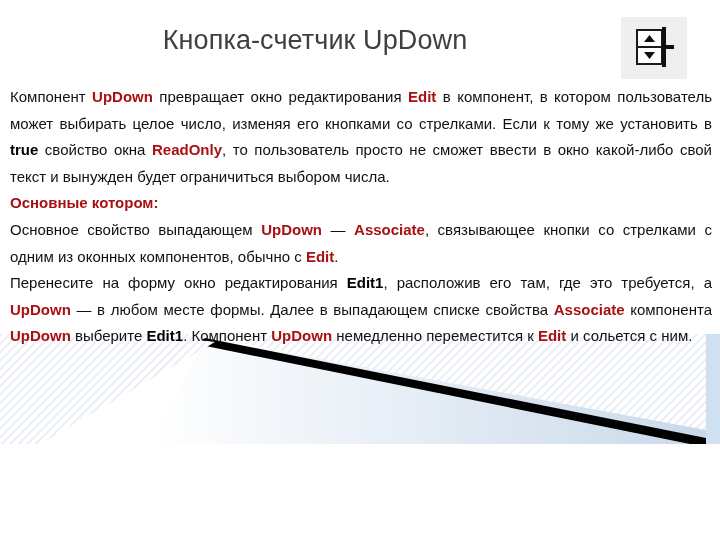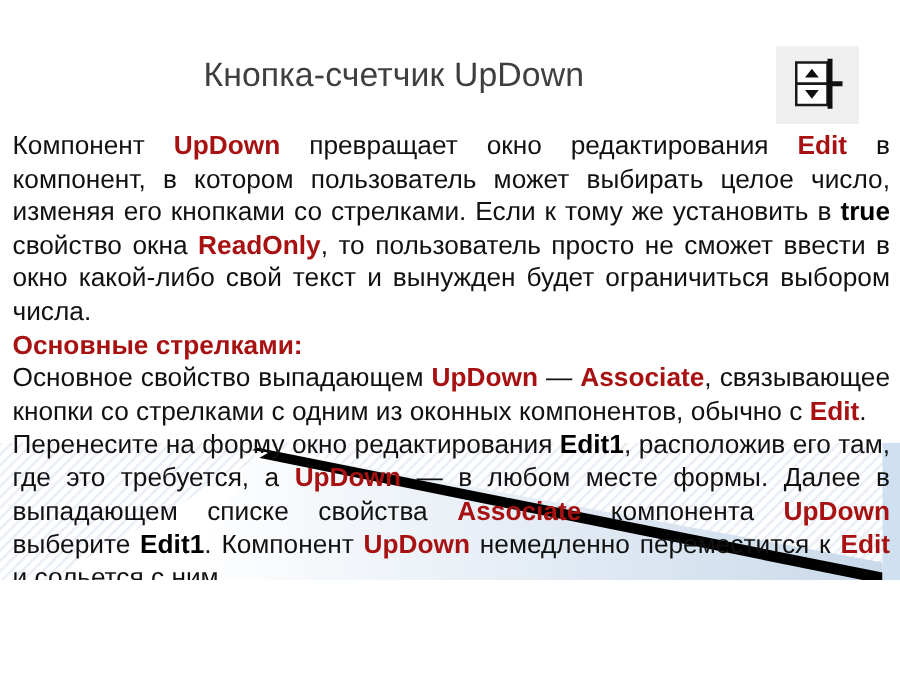--- a/index.html
+++ b/index.html
@@ -8,21 +8,20 @@
     padding: 0;
     background: #ffffff;
   }
   #slide {
     position: relative;
     width: 720px;
     height: 444px;
     overflow: hidden;
     background: #ffffff;
     font-family: "Liberation Sans", sans-serif;
-    margin-top: 20px;
   }
 
   
   .deco-layer {
     position: absolute;
     left: 0;
     bottom: 0;
     width: 720px;
     height: 110px;
     overflow: hidden;
@@ -58,21 +57,21 @@
     height: 62px;
     background: #efefef;
   }
 
   
   .body-text {
     position: absolute;
     left: 10px;
     top: 84px;
     width: 702px;
-    font-size: 21px;
+    font-size: 15px;
     line-height: 26.6px;
     color: #111111;
     font-family: "Liberation Sans", sans-serif;
   }
   .para {
     margin: 0;
     text-align: justify;
     text-justify: inter-word;
   }
   .kw {
@@ -268,21 +267,21 @@
         <rect x="41" y="10" width="4" height="40" fill="#101010"></rect>
         <rect x="41" y="28" width="12" height="4" fill="#101010"></rect>
       </svg>
     </div>
   </div>
 
   <div class="body-text">
 
     <p class="para"><span>Компонент </span><span class="kw">UpDown</span><span> превращает окно редактирования </span><span class="kw">Edit</span><span> в компонент, в котором пользователь может выбирать целое число, изменяя его кнопками со стрелками. Если к тому же установить в </span><span class="kb">true</span><span> свойство окна </span><span class="kw">ReadOnly</span><span>, то пользователь просто не сможет ввести в окно какой-либо свой текст и вынужден будет ограничиться выбором числа.</span></p>
 
-    <p class="para"><span class="hdr-red">Основные стрелками:</span></p>
+    <p class="para"><span class="hdr-red">Основные котором:</span></p>
 
     <p class="para"><span>Основное свойство выпадающем </span><span class="kw">UpDown</span><span> — </span><span class="kw">Associate</span><span>, связывающее кнопки со стрелками с одним из оконных компонентов, обычно с </span><span class="kw">Edit</span><span>.</span></p>
 
     <p class="para"><span>Перенесите на форму окно редактирования </span><span class="kb">Edit1</span><span>, расположив его там, где это требуется, а </span><span class="kw">UpDown</span><span> — в любом месте формы. Далее в выпадающем списке свойства </span><span class="kw">Associate</span><span> компонента </span><span class="kw">UpDown</span><span> выберите </span><span class="kb">Edit1</span><span>. Компонент </span><span class="kw">UpDown</span><span> немедленно переместится к </span><span class="kw">Edit</span><span> и сольется с ним.</span></p>
 
   </div>
 
   <div class="oi-panel">
     <div class="oi-inner">
 

